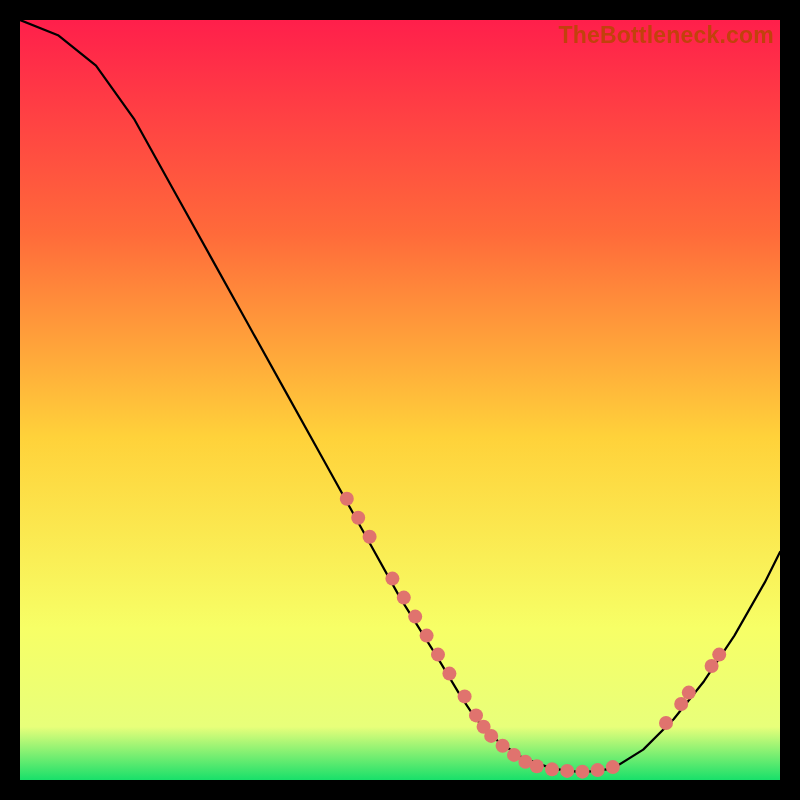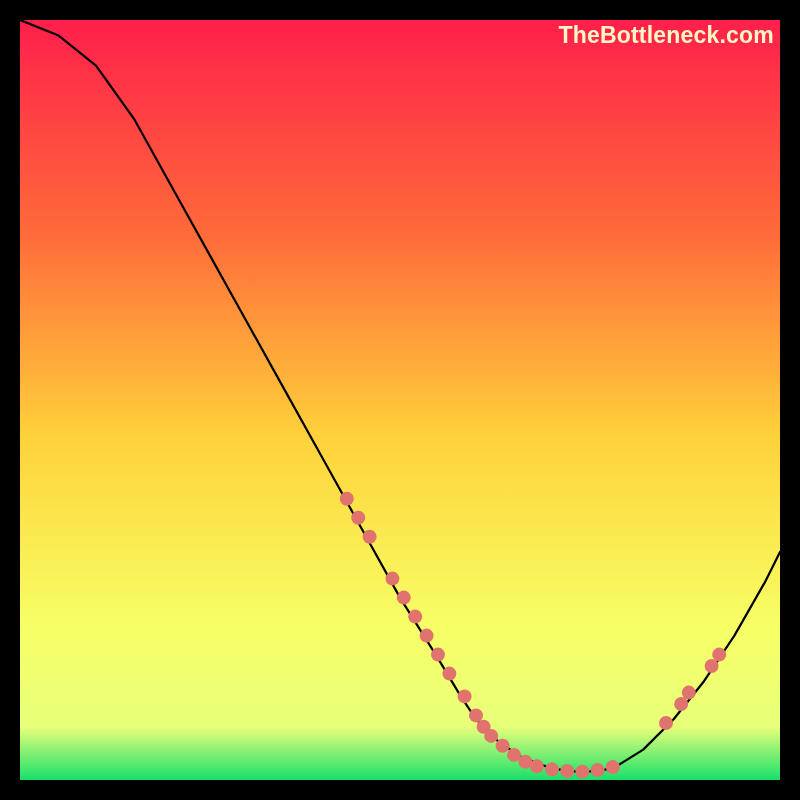--- a/index.html
+++ b/index.html
@@ -25,21 +25,21 @@
     width: 760px;
     height: 760px;
   }
   .watermark {
     position: absolute;
     top: 2px;
     right: 6px;
     font-family: Arial, Helvetica, sans-serif;
     font-size: 23px;
     font-weight: 600;
-    color: #fef9c3;
+    color: #c2410c;
     letter-spacing: 0.2px;
     user-select: none;
   }
   svg { display: block; }
 </style>
 </head>
 <body>
 
 <div class="frame">
   <svg class="plot-area" viewBox="0 0 760 760" width="760" height="760" preserveAspectRatio="none">

